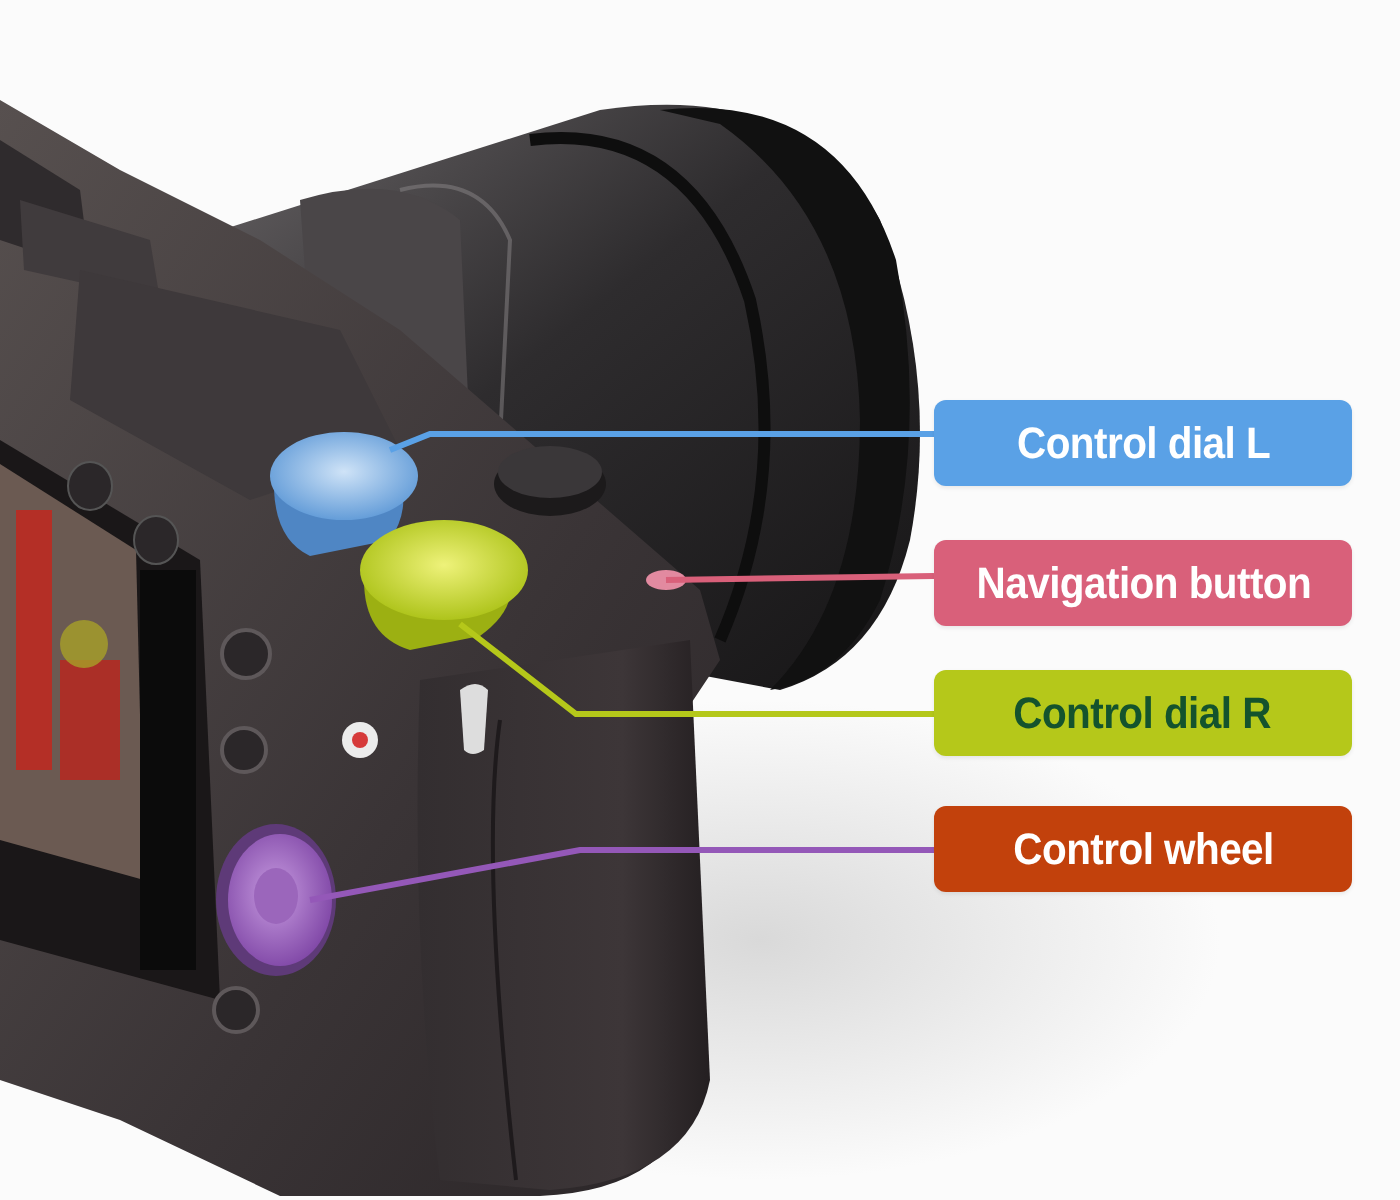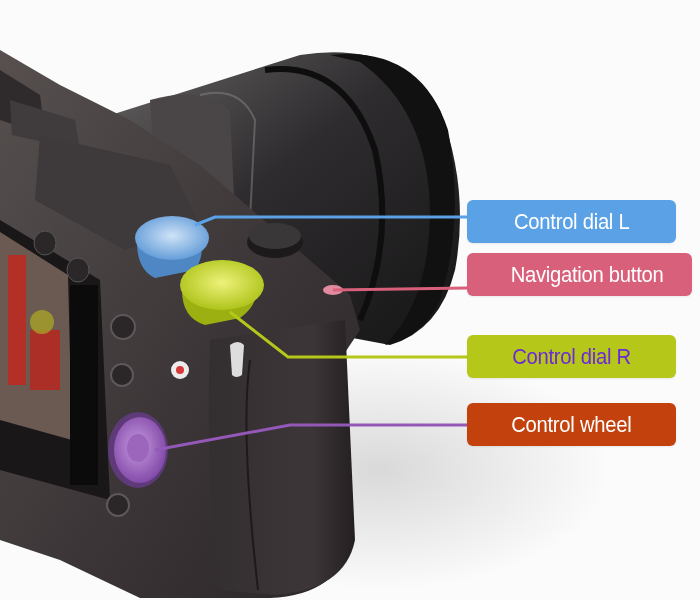--- a/index.html
+++ b/index.html
@@ -3,20 +3,21 @@
 <meta charset="utf-8">
 <style>
   html, body { margin:0; padding:0; }
   body { width:700px; height:600px; overflow:hidden; background:#fbfbfb; position:relative; font-family:"Liberation Sans", sans-serif; }
   .scene { position:absolute; left:0; top:0; width:700px; height:600px; }
   .label {
     position:absolute; left:467px; width:209px; height:43px;
     border-radius:6px; color:#fff; font-size:22px; line-height:43px;
     text-align:center; letter-spacing:-0.3px;
     box-shadow:0 1px 2px rgba(0,0,0,0.08);
+    font-weight:bold;
   }
   .label span { display:inline-block; transform:scaleX(0.92); }
 </style>
 </head>
 <body>
 
 <div class="scene">
   <svg width="700" height="600" viewBox="0 0 700 600">
     <defs>
       <linearGradient id="lensGrad" x1="0" y1="0" x2="1" y2="1">
@@ -118,22 +119,22 @@
       <polyline points="195,225 215,217 467,217" fill="none" stroke="#5aa1e6" stroke-width="3"></polyline>
       <polyline points="333,290 467,288" fill="none" stroke="#d9607a" stroke-width="3"></polyline>
       <polyline points="230,312 288,357 467,357" fill="none" stroke="#b5c81a" stroke-width="3"></polyline>
       <polyline points="155,450 290,425 467,425" fill="none" stroke="#9458b8" stroke-width="3"></polyline>
     </g>
   </svg>
 
   <div class="label" style="top:200px;background:#5aa1e6;">
     <span>Control dial L</span>
   </div>
-  <div class="label" style="top:253px;background:#d9607a;padding-left:16px;">
+  <div class="label" style="top:270px;background:#d9607a;">
     <span>Navigation button</span>
   </div>
-  <div class="label" style="top:335px;background:#b5c81a;color:#6d28d9;">
+  <div class="label" style="top:335px;background:#b5c81a;color:#14532d;">
     <span>Control dial R</span>
   </div>
   <div class="label" style="top:403px;background:#c2410c;">
     <span>Control wheel</span>
   </div>
 </div>
 
 </body></html>

